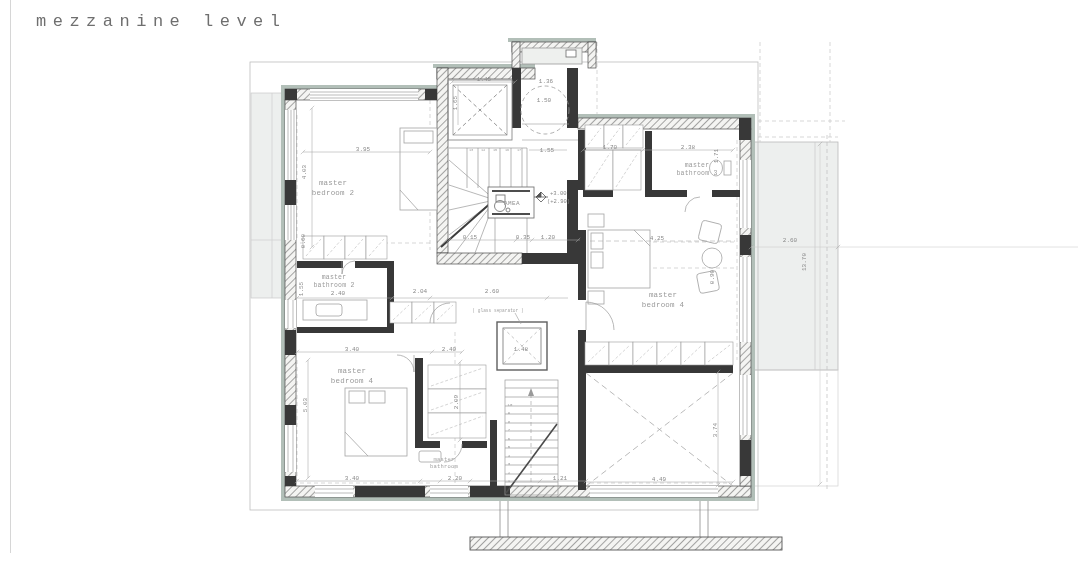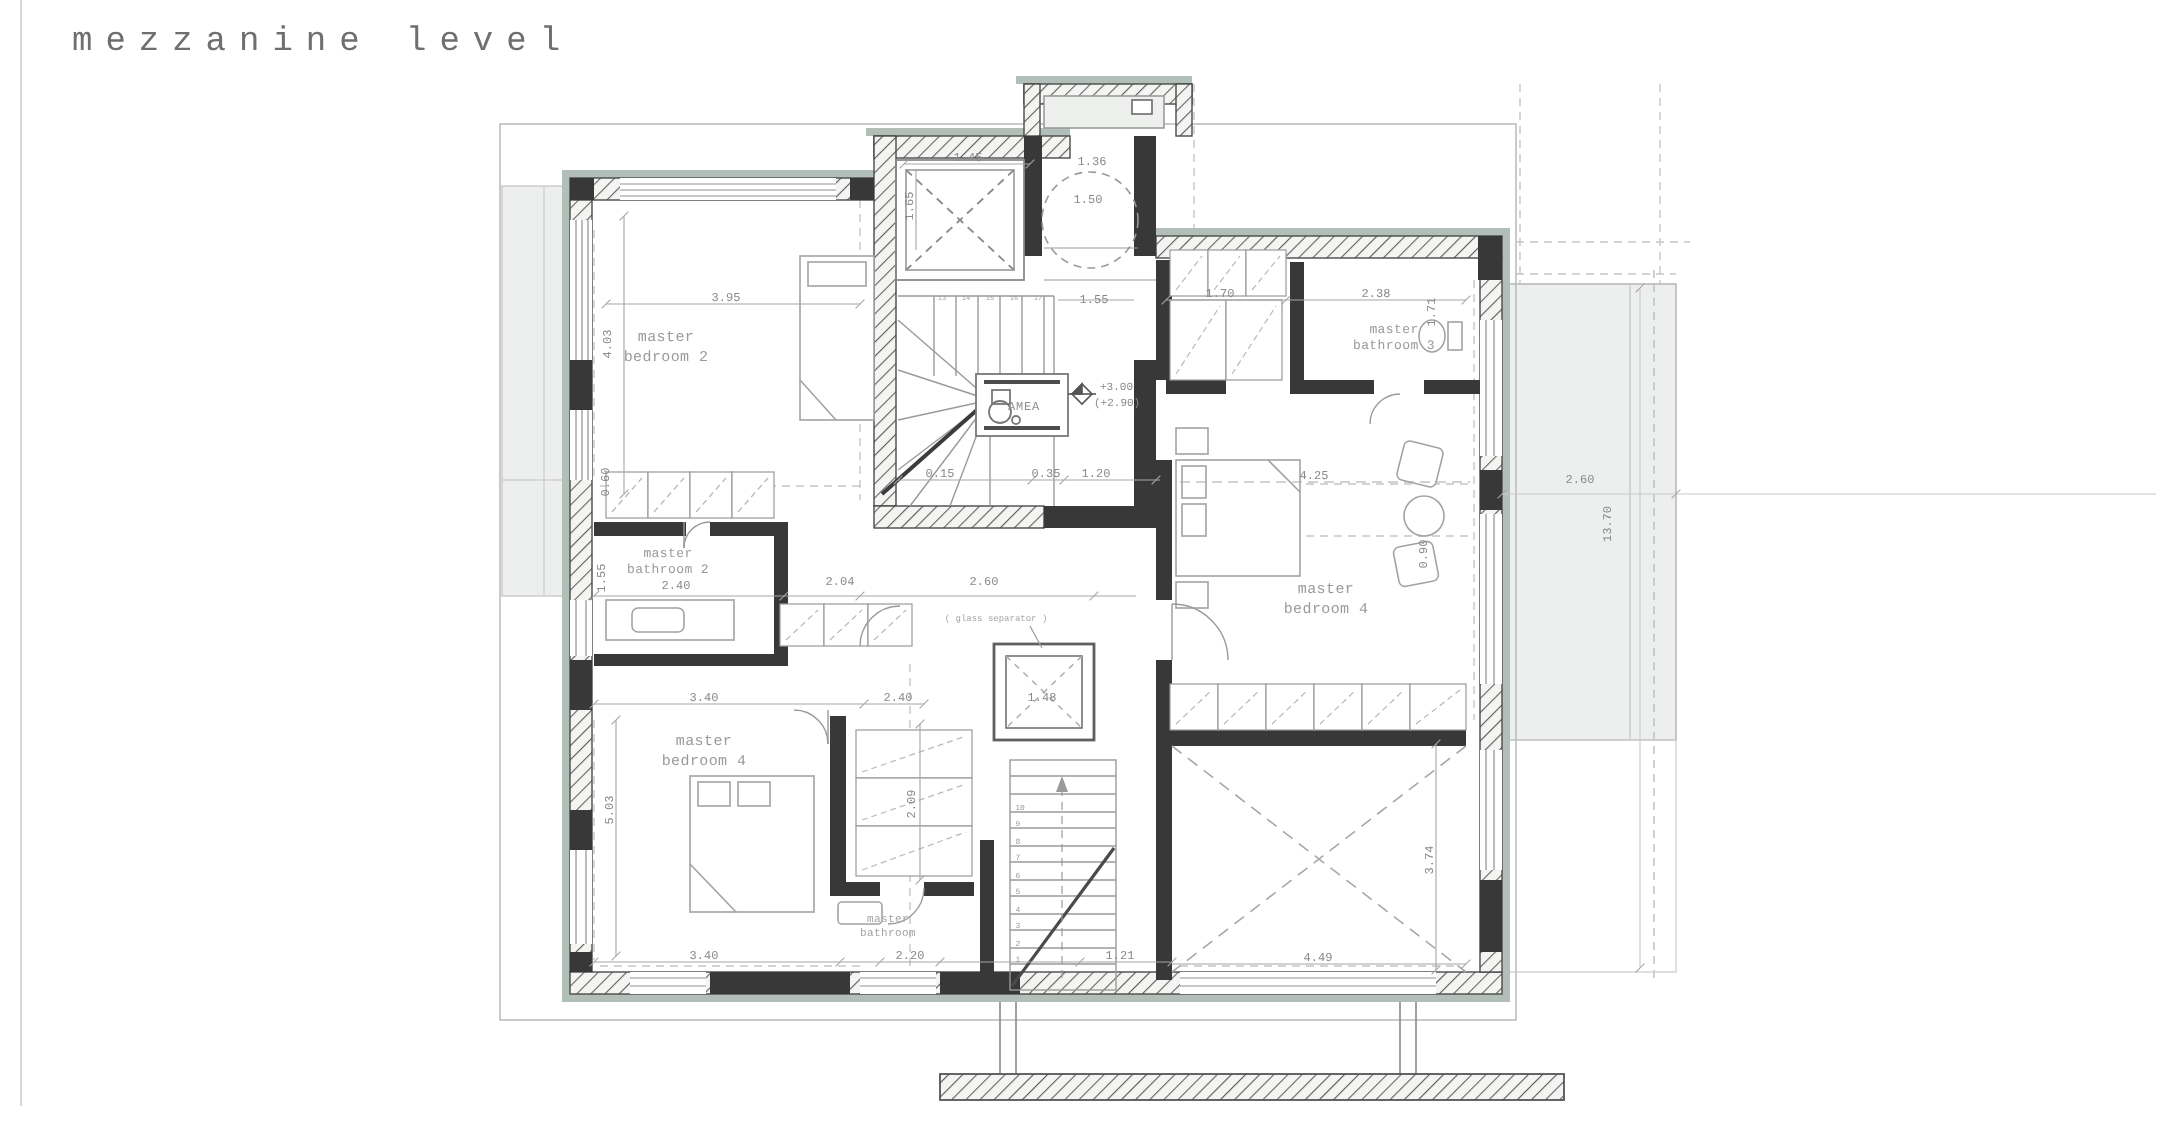--- a/index.html
+++ b/index.html
@@ -411,21 +411,21 @@
 
     <g>
       <line x1="500" y1="501" x2="500" y2="537" stroke="#8a8a8a" stroke-width="0.8"></line>
       <line x1="508" y1="501" x2="508" y2="537" stroke="#8a8a8a" stroke-width="0.8"></line>
       <line x1="700" y1="501" x2="700" y2="537" stroke="#8a8a8a" stroke-width="0.8"></line>
       <line x1="708" y1="501" x2="708" y2="537" stroke="#8a8a8a" stroke-width="0.8"></line>
       <rect x="470" y="537" width="312" height="13" fill="url(#hatch)" stroke="#555" stroke-width="0.9"></rect>
     </g>
   </svg>
 
-  <span class="lbl" style="left:333px;top:175px">master bedroom 2</span>
+  <span class="lbl" style="left:333px;top:189px">master bedroom 2</span>
   <span class="lbl sm" style="left:334px;top:282px">master bathroom 2</span>
   <span class="lbl" style="left:352px;top:377px">master bedroom 4</span>
   <span class="lbl" style="left:663px;top:301px">master bedroom 4</span>
   <span class="lbl sm" style="left:697px;top:170px">master bathroom 3</span>
   <span class="lbl xs" style="left:444px;top:463px">master bathroom</span>
   <span class="lbl amea" style="left:512px;top:204px">AMEA</span>
   <span class="note" style="left:498px;top:310px">( glass separator )</span>
 
   <span class="lvl" style="left:550px;top:190px">+3.00</span>
   <span class="lvl" style="left:547px;top:198px">(+2.90)</span>

